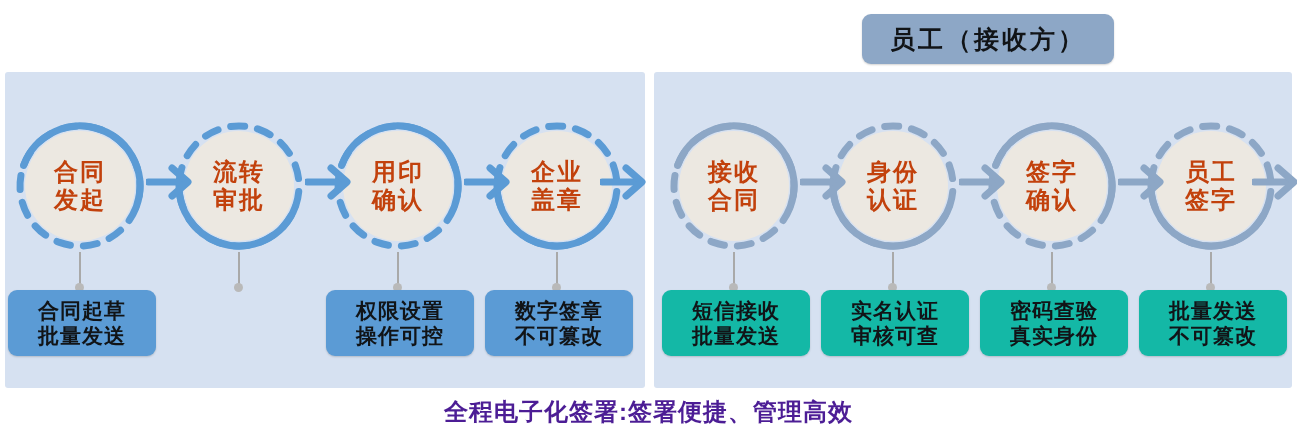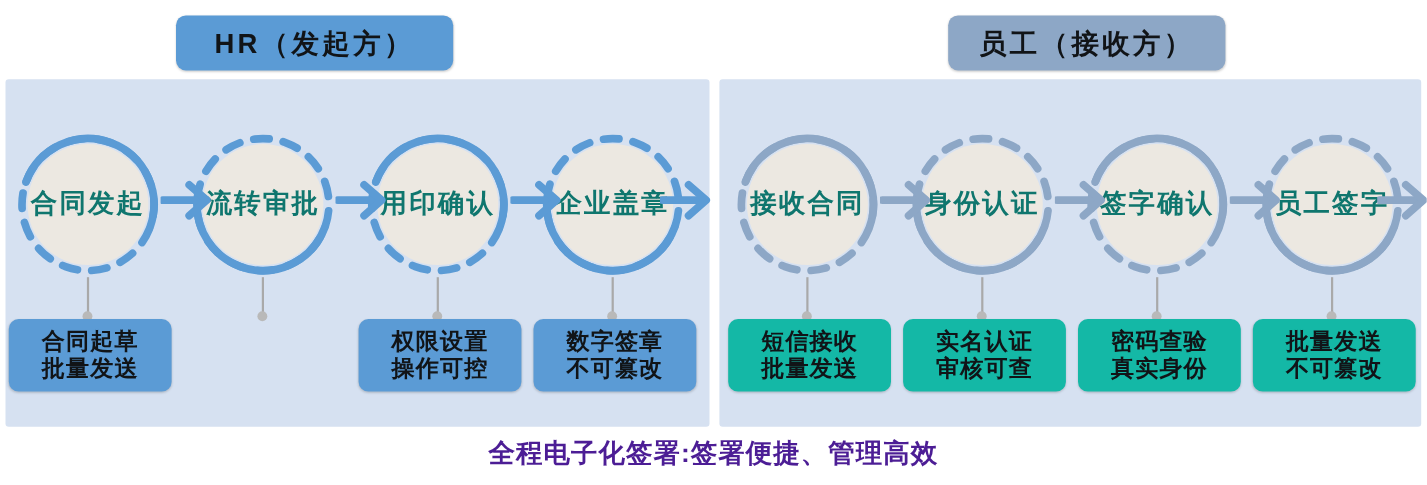--- a/index.html
+++ b/index.html
@@ -20,23 +20,23 @@
         color:#111417;font-weight:bold;font-size:25px;letter-spacing:3px;
         box-shadow:0 1px 2px rgba(0,0,0,.18);}
   .pill.hr{left:160px;width:252px;background:#5b9bd5;}
   .pill.emp{left:862px;width:252px;background:#8da7c6;}
 
   
   .step{position:absolute;width:136px;height:136px;top:118px;}
   .step svg{position:absolute;left:0;top:0;}
   .disc{position:absolute;left:13px;top:13px;width:110px;height:110px;
         border-radius:50%;background:#ece8e1;}
-  .step .txt{position:absolute;inset:0;display:flex;flex-direction:row;
+  .step .txt{position:absolute;inset:0;display:flex;flex-direction:column;
              align-items:center;justify-content:center;
-             color:#0f766e;font-weight:bold;font-size:24px;line-height:1.16;
+             color:#c2410c;font-weight:bold;font-size:24px;line-height:1.16;
              letter-spacing:2px;}
 
   
   .arrow{position:absolute;top:160px;width:48px;height:44px;}
 
   
   .stem{position:absolute;width:2px;background:#a9a9a9;top:252px;height:36px;}
   .dot{position:absolute;width:9px;height:9px;border-radius:50%;
        background:#b9b9b9;top:283px;}
 
@@ -53,23 +53,20 @@
            color:#4c1d95;font-weight:bold;font-size:24px;letter-spacing:1px;}
 </style>
 </head>
 <body>
 
 <div class="stage">
 
   <div class="panel left"></div>
   <div class="panel right"></div>
 
-  <div class="pill hr">
-    <span>HR（发起方）</span>
-  </div>
   <div class="pill emp">
     <span>员工（接收方）</span>
   </div>
 
   <div class="step" style="left:12px">
     <div class="disc"></div>
     <svg width="136" height="136" viewBox="0 0 136 136">
       <circle cx="68" cy="68" r="60" fill="none" stroke="#5b9bd5" stroke-width="7" stroke-linecap="round" stroke-dasharray="188 189" transform="rotate(-160 68 68)"></circle>
       <circle cx="68" cy="68" r="60" fill="none" stroke="#5b9bd5" stroke-width="7" stroke-linecap="round" stroke-dasharray="14 13" stroke-dashoffset="-190" transform="rotate(-160 68 68)"></circle>
     </svg>

